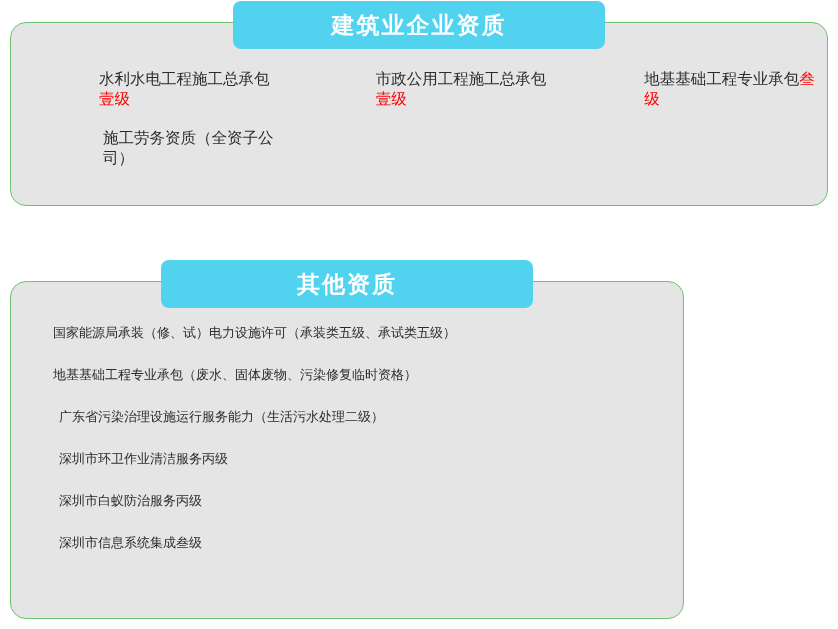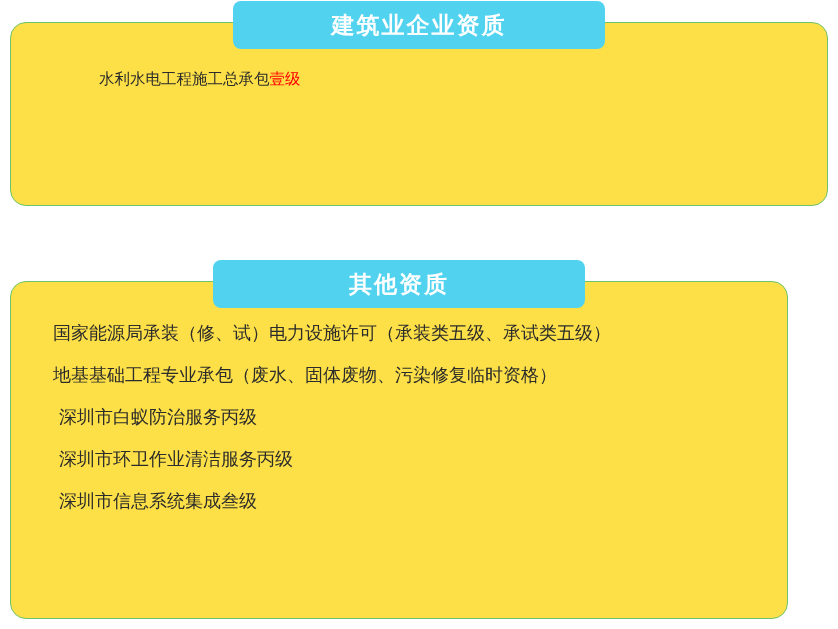--- a/index.html
+++ b/index.html
@@ -21,21 +21,21 @@
     width: 838px;
     height: 629px;
   }
 
   
   .section {
     position: absolute;
     box-sizing: border-box;
     border: 1px solid #6ec46e;
     border-radius: 16px;
-    background: #fde047;
+    background: #e5e5e5;
   }
 
   .section-title {
     position: absolute;
     top: -22px;
     left: 50%;
     transform: translateX(-50%);
     box-sizing: border-box;
     width: 372px;
     height: 48px;
@@ -55,51 +55,51 @@
     top: 22px;
     width: 818px;
     height: 184px;
   }
   .grid-two {
     position: absolute;
     left: 0;
     top: 46px;
     width: 818px;
     display: grid;
-    grid-template-columns: 1fr 1fr;
+    grid-template-columns: 1fr 1fr 1fr;
     row-gap: 19px;
   }
   .grid-cell {
     font-size: 15.5px;
     line-height: 20px;
     color: #2b2b2b;
     padding-left: 88px;
   }
   .grid-cell.col2 {
     padding-left: 92px;
   }
   .grade {
     color: #ff0000;
   }
 
   
   #section-other {
     left: 10px;
     top: 281px;
-    width: 778px;
+    width: 674px;
     height: 338px;
   }
   .list-one {
     position: absolute;
     left: 42px;
     top: 41px;
     right: 20px;
   }
   .list-item {
-    font-size: 18px;
+    font-size: 13px;
     line-height: 20px;
     color: #2b2b2b;
     margin-bottom: 22px;
     white-space: nowrap;
   }
   .list-item.indent {
     padding-left: 6px;
   }
   .list-item:last-child {
     margin-bottom: 12px;
@@ -110,28 +110,38 @@
 
 <div class="page">
 
   <div class="section" id="section-construction">
     <div class="section-title">建筑业企业资质</div>
 
     <div class="grid-two">
       <div class="grid-cell">
         <span>水利水电工程施工总承包</span><span class="grade">壹级</span>
       </div>
+      <div class="grid-cell col2">
+        <span>市政公用工程施工总承包</span><span class="grade">壹级</span>
+      </div>
+      <div class="grid-cell">
+        <span>地基基础工程专业承包</span><span class="grade">叁级</span>
+      </div>
+      <div class="grid-cell col2">
+        <span>施工劳务资质（全资子公司）</span><span class="grade"></span>
+      </div>
     </div>
   </div>
 
   <div class="section" id="section-other">
     <div class="section-title">其他资质</div>
 
     <div class="list-one">
       <div class="list-item">国家能源局承装（修、试）电力设施许可（承装类五级、承试类五级）</div>
       <div class="list-item">地基基础工程专业承包（废水、固体废物、污染修复临时资格）</div>
+      <div class="list-item indent">广东省污染治理设施运行服务能力（生活污水处理二级）</div>
+      <div class="list-item indent">深圳市环卫作业清洁服务丙级</div>
       <div class="list-item indent">深圳市白蚁防治服务丙级</div>
-      <div class="list-item indent">深圳市环卫作业清洁服务丙级</div>
       <div class="list-item indent">深圳市信息系统集成叁级</div>
     </div>
   </div>
 
 </div>
 
 </body></html>

